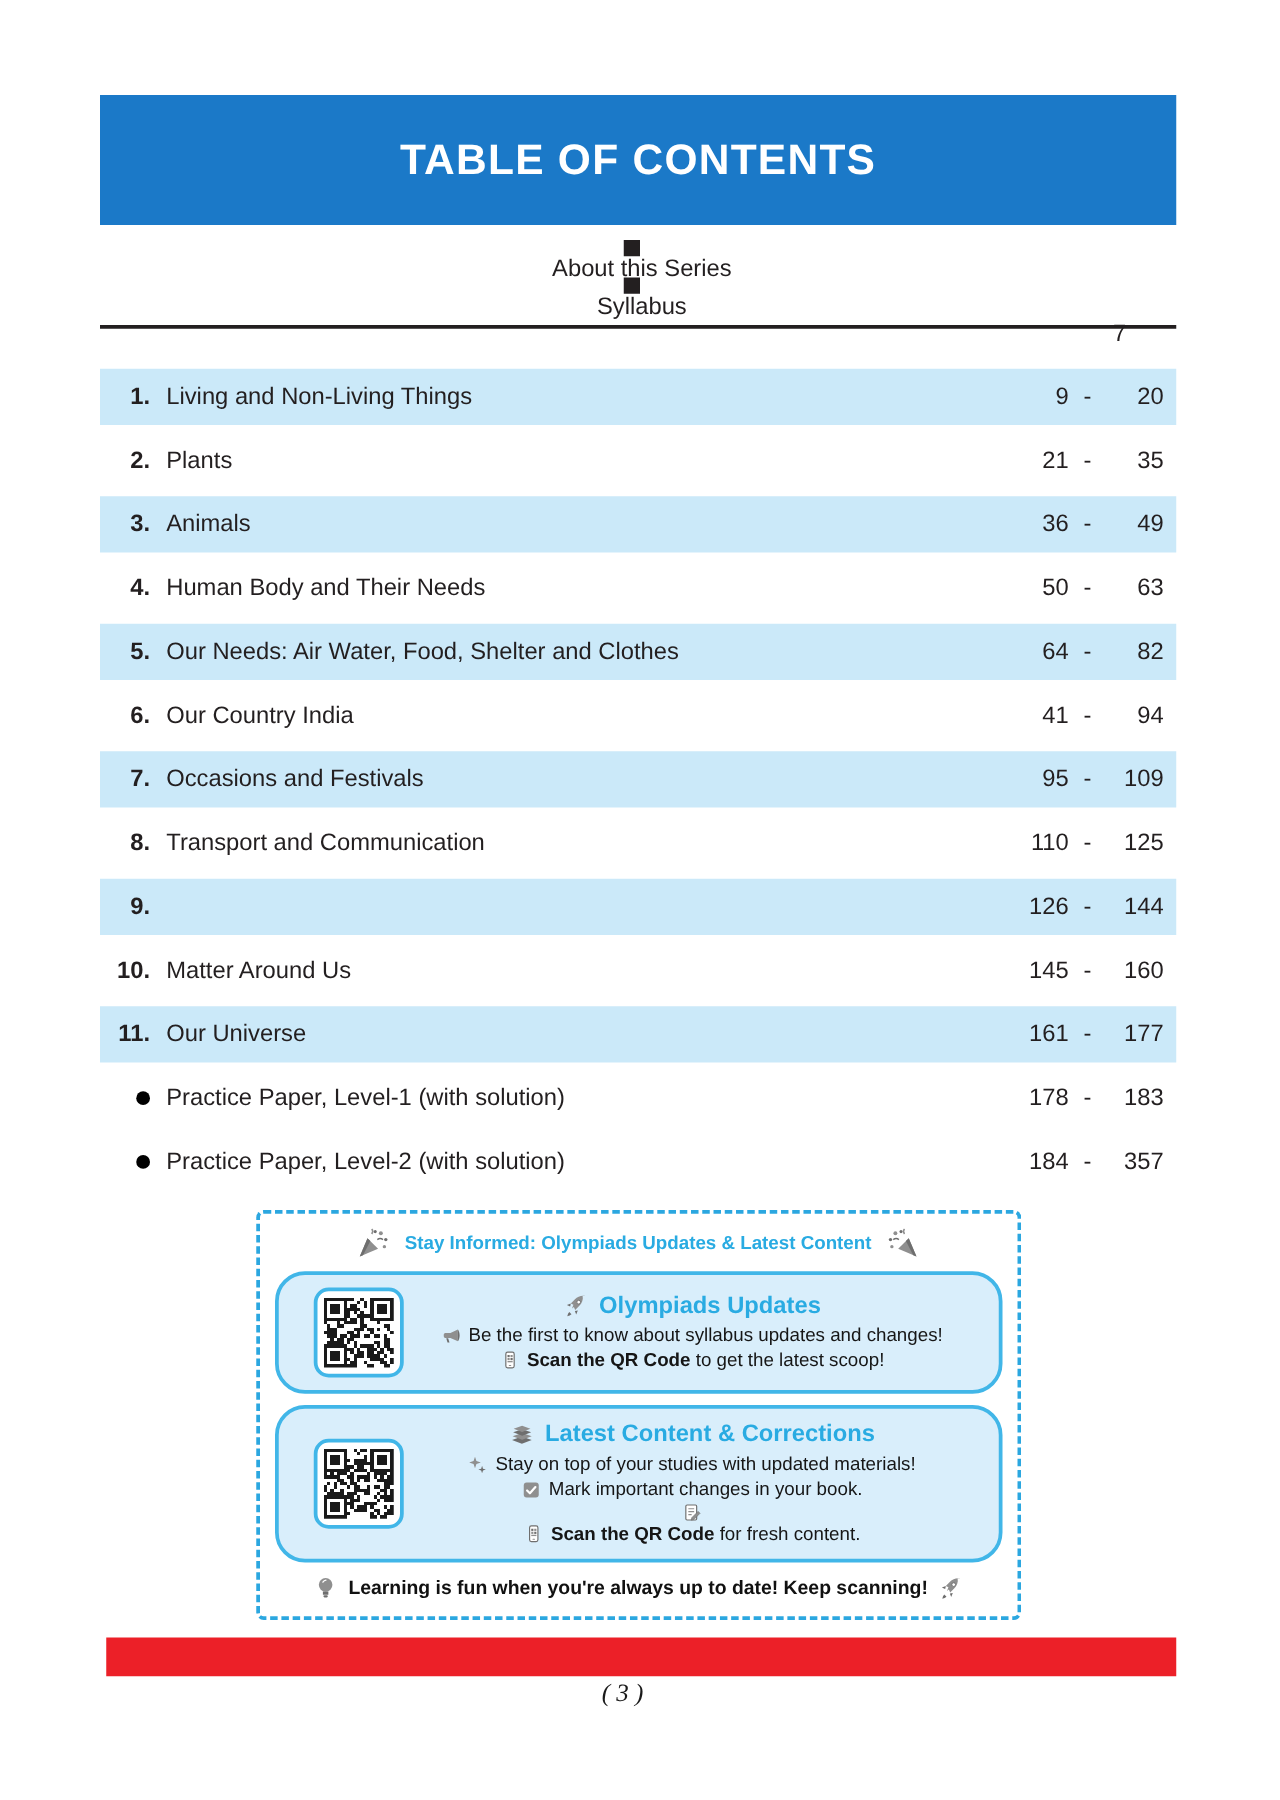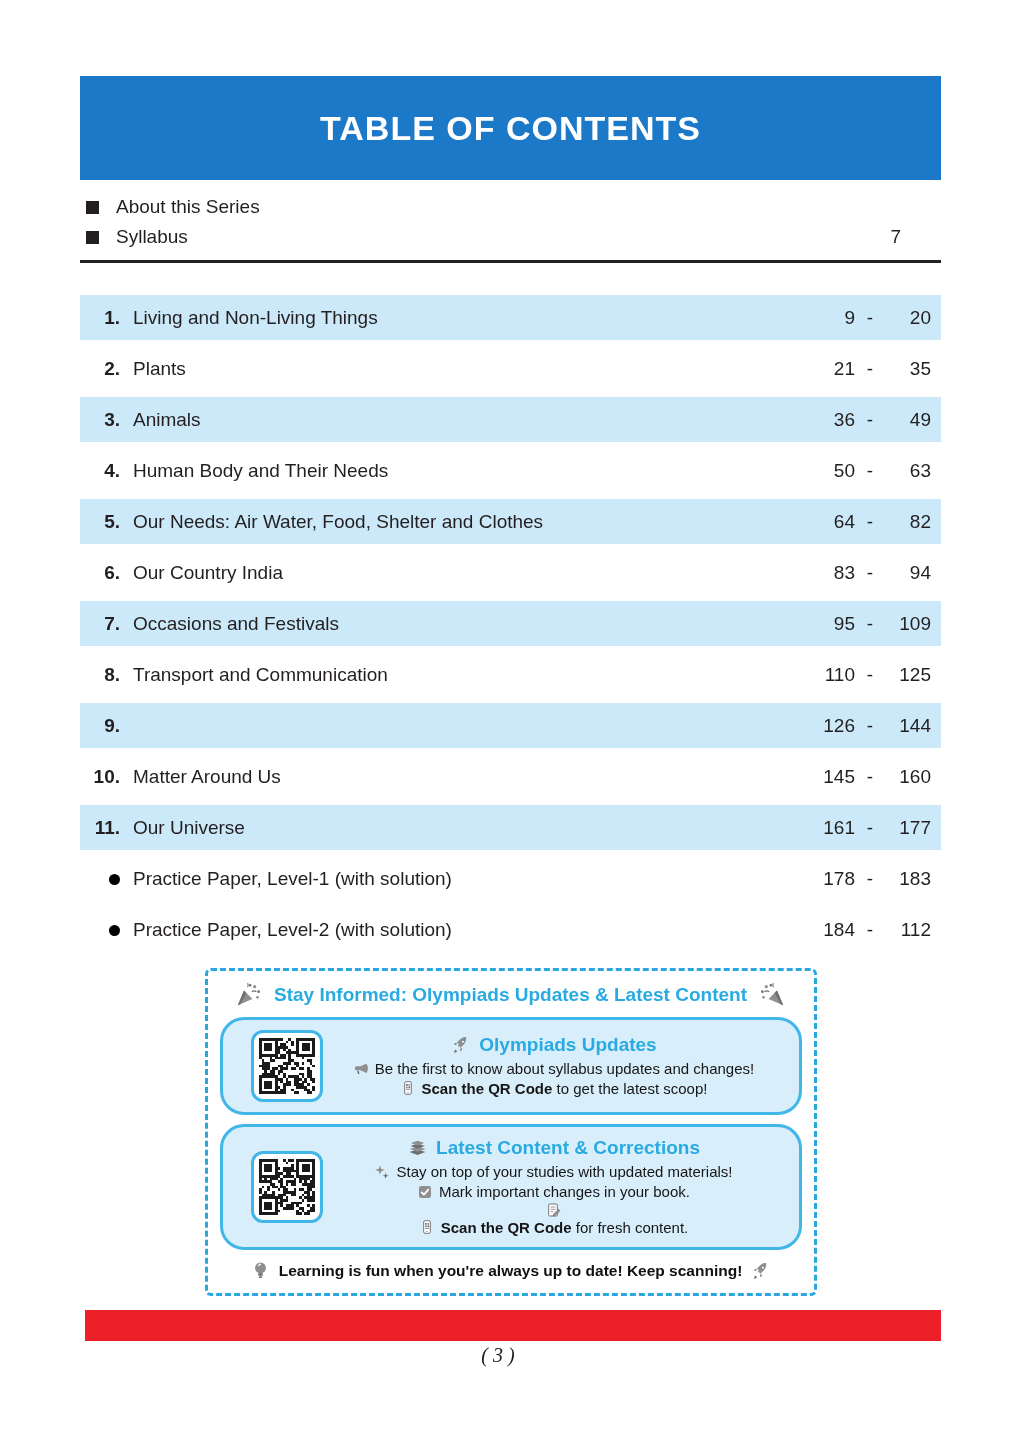--- a/index.html
+++ b/index.html
@@ -11,21 +11,21 @@
 
   
   .banner {
     background:var(--header_blue,#1b79c8); height:104px;
     display:flex; align-items:center; justify-content:center;
   }
   .banner h1 { margin:0; color:#fff; font-size:34px; font-weight:bold; letter-spacing:1px; }
 
   
   .front { margin-top:12px; }
-  .front-row { display:flex; align-items:center; height:30px; font-size:19px; padding-left:6px; }
+  .front-row { display:flex; align-items:center; height:30px; font-size:19px; padding-left:6px;flex-direction:column; }
   .sq { width:13px; height:13px; background:#231f20; margin-right:17px; flex:none; }
   .front-row .pg { margin-left:auto; padding-right:40px; }
   .rule { border:none; border-top:3px solid #231f20; margin:8px 0 0 0; }
 
   
   .rows { margin-top:32px; }
   .row { display:flex; align-items:center; height:45px; margin-bottom:6px; font-size:19px; padding-left:6px; }
   .rows > .row:nth-child(odd):not(.practice) { background:var(--row_blue,#cbe9f9); }
   .num { width:34px; text-align:right; font-weight:bold; flex:none; }
   .row .title { margin-left:13px; }
@@ -35,21 +35,21 @@
   .dot { width:11px; height:11px; border-radius:50%; background:#000; display:inline-block; }
 
   
   .info-box {
     width:612px; margin:16px auto 0; box-sizing:border-box;
     border:3px dashed var(--dash_border,#2ba7e0); border-radius:6px;
     padding:8px 12px 12px;
   }
   .info-title {
     display:flex; align-items:center; justify-content:center; gap:12px;
-    color:var(--accent,#29abe2); font-weight:bold; font-size:19px; margin-top:2px;
+    color:var(--accent,#29abe2); font-weight:bold; font-size:15px; margin-top:2px;
   }
   .qr-card {
     margin-top:9px; border:3px solid var(--card_border,#41b6e8);
     background:var(--card_bg,#d9eefb); border-radius:24px;
     padding:10px 28px; display:flex; align-items:center; gap:14px; box-sizing:border-box;
   }
   .qr-box {
     width:56px; height:56px; background:#fff; border:3px solid var(--card_border,#41b6e8);
     border-radius:12px; padding:5px; flex:none;
   }
@@ -152,21 +152,21 @@
         <span class="pages">
             <span class="p-start">64</span>
             <span class="p-dash">-</span>
             <span class="p-end">82</span>
           </span>
       </div>
       <div class="row">
         <span class="num">6.</span>
         <span class="title">Our Country India</span>
         <span class="pages">
-            <span class="p-start">83</span>
+            <span class="p-start">41</span>
             <span class="p-dash">-</span>
             <span class="p-end">94</span>
           </span>
       </div>
       <div class="row">
         <span class="num">7.</span>
         <span class="title">Occasions and Festivals</span>
         <span class="pages">
             <span class="p-start">95</span>
             <span class="p-dash">-</span>
@@ -217,21 +217,21 @@
             <span class="p-dash">-</span>
             <span class="p-end">183</span>
           </span>
       </div>
       <div class="row practice">
         <span class="num"><span class="dot"></span></span>
         <span class="title">Practice Paper, Level-2 (with solution)</span>
         <span class="pages">
             <span class="p-start">184</span>
             <span class="p-dash">-</span>
-            <span class="p-end">112</span>
+            <span class="p-end">357</span>
           </span>
       </div>
     </div>
 
     <div class="info-box">
       <div class="info-title">
         <span class="icon icon-lg">
             <svg viewBox="0 0 24 24">
               <path d="M2.5 21.5 L8 8.5 L15.5 16 Z" fill="#8f8f8f"></path>
               <path d="M2.5 21.5 L8 8.5 L10 10.5 L4.8 20.6 Z" fill="#6e6e6e"></path>

